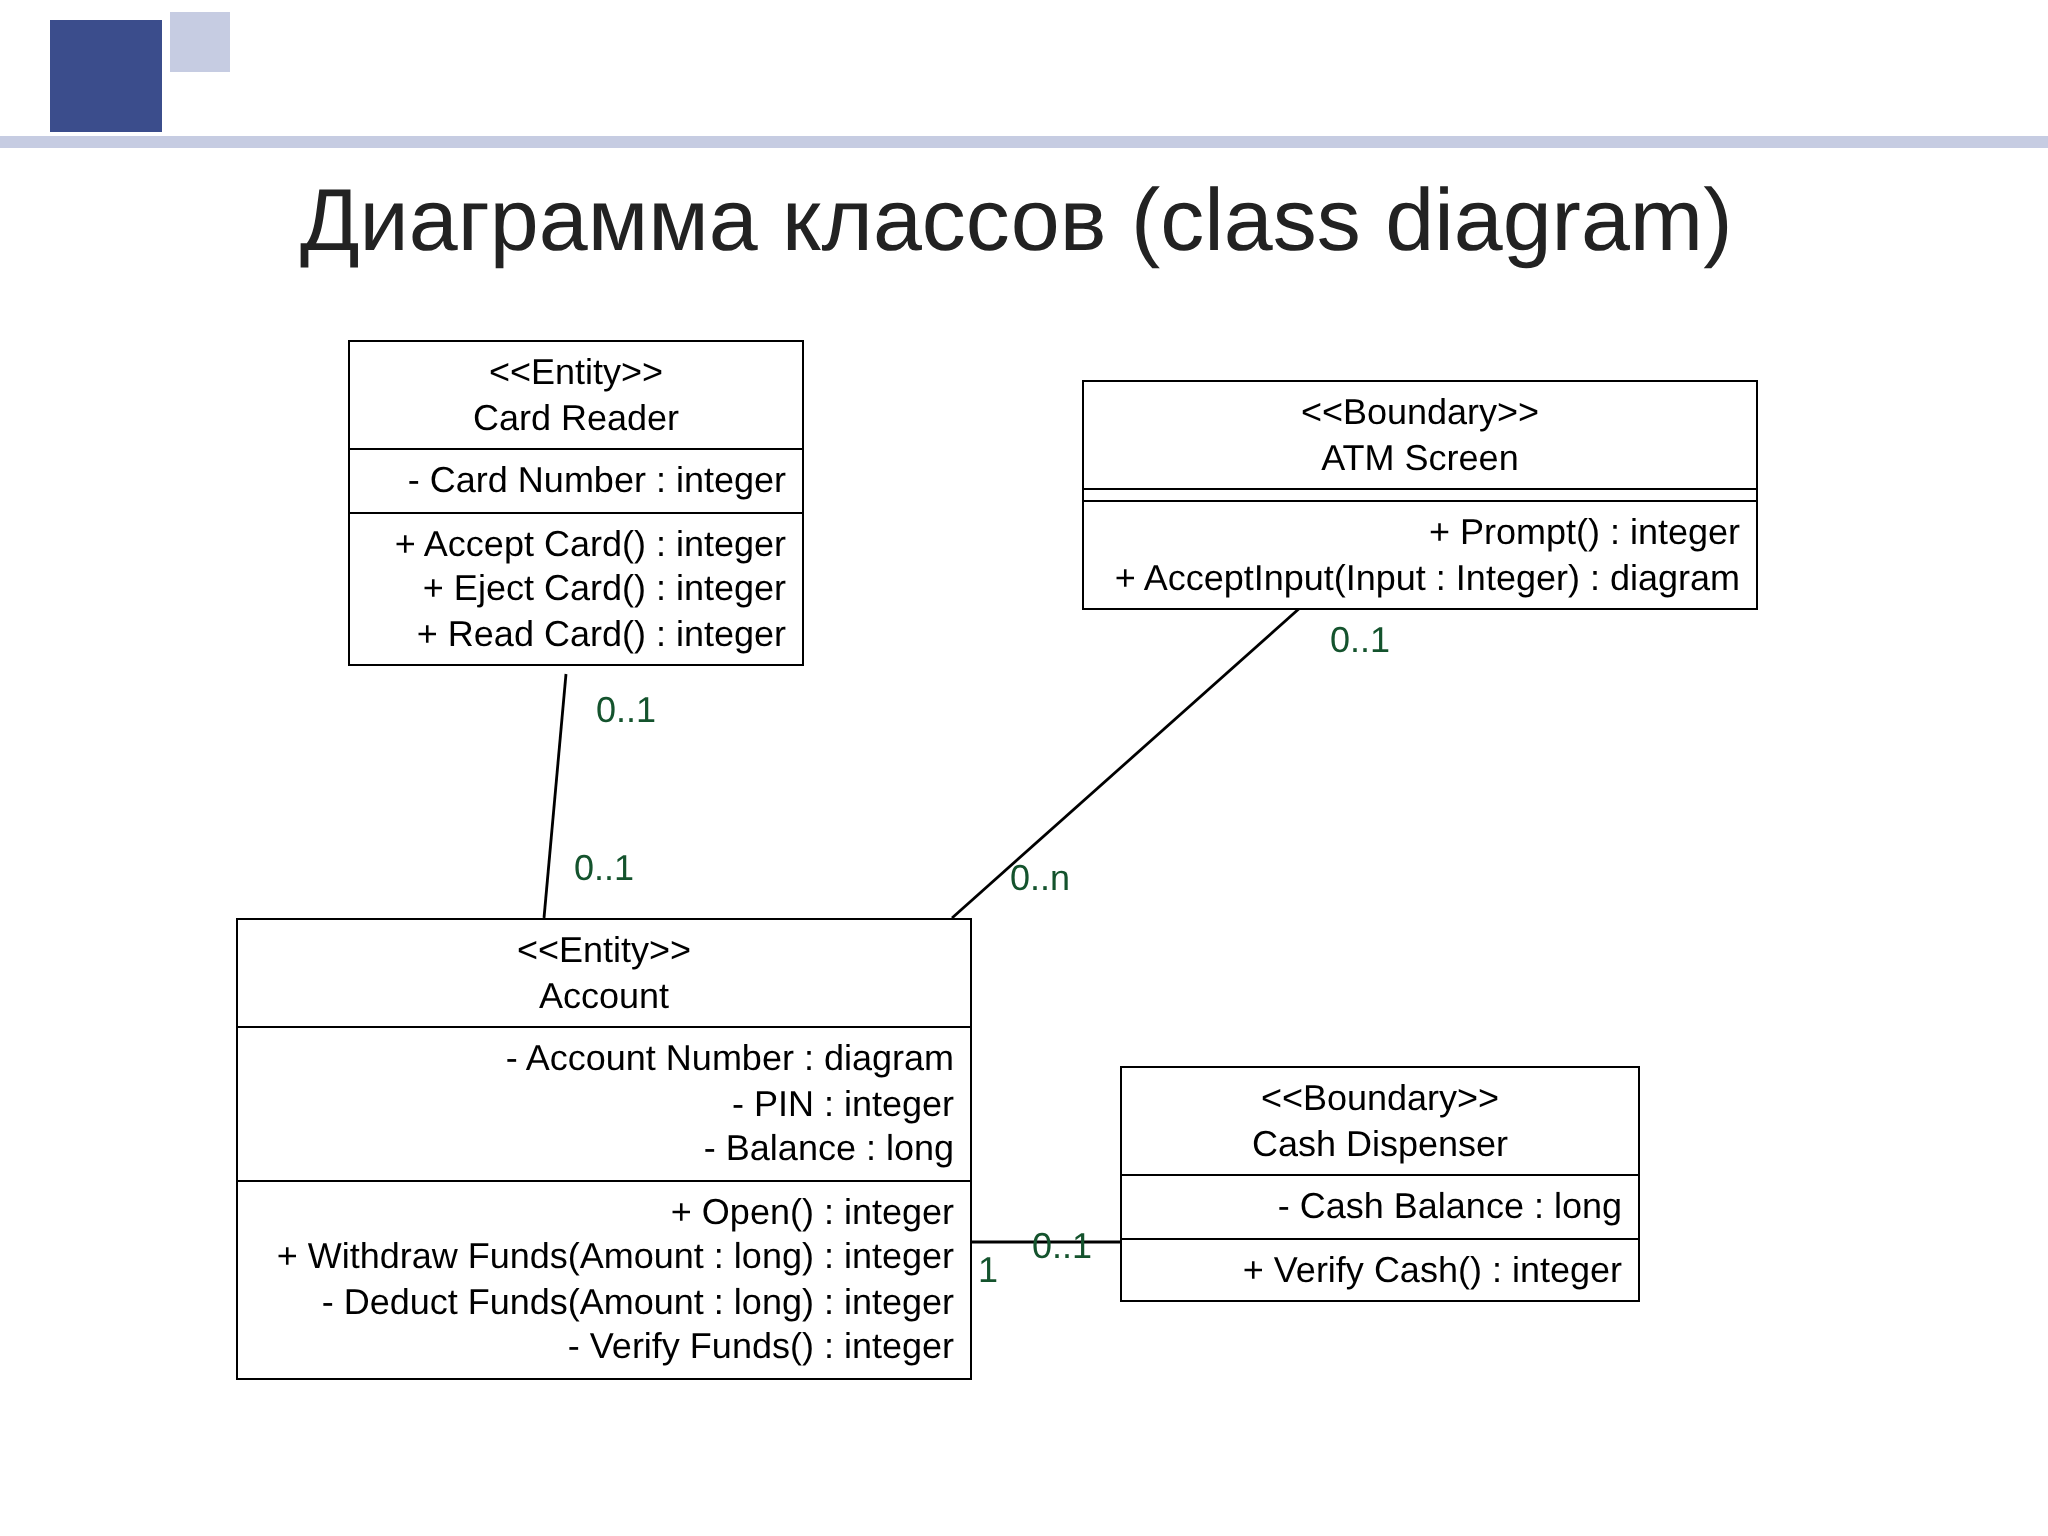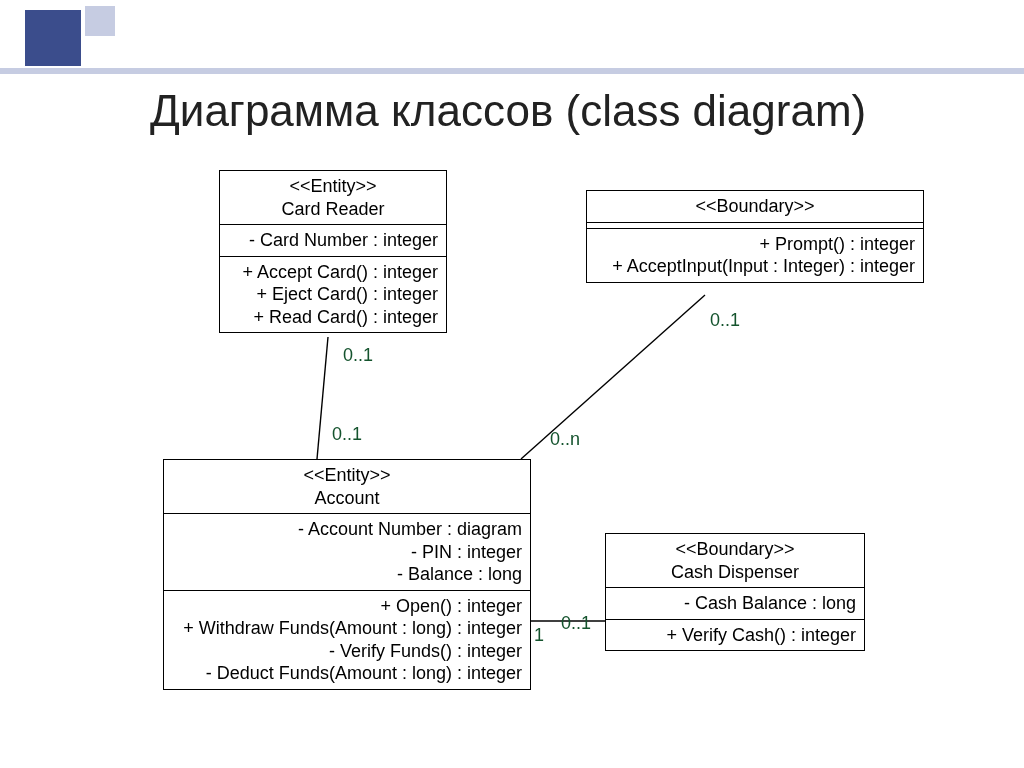--- a/index.html
+++ b/index.html
@@ -50,21 +50,20 @@
     font-weight: 400;
     color: #222;
     white-space: nowrap;
   }
   .canvas {
     position: absolute;
     left: 0;
     top: 0;
     width: 900px;
     height: 768px;
-    margin-left: 45px;
   }
   .class-box {
     position: absolute;
     background: #ffffff;
     border: 1.5px solid #000;
     font-size: 18px;
     line-height: 1.25;
   }
   .class-head {
     text-align: center;
@@ -134,43 +133,44 @@
       <div class="class-section">
         <div class="row">+ Accept Card() : integer</div>
         <div class="row">+ Eject Card() : integer</div>
         <div class="row">+ Read Card() : integer</div>
       </div>
     </div>
 
     <div class="class-box" style="left:541px; top:190px; width:336px;">
       <div class="class-head">
         <div>&lt;&lt;Boundary&gt;&gt;</div>
+        <div>ATM Screen</div>
       </div>
       <div class="class-section empty"></div>
       <div class="class-section">
         <div class="row">+ Prompt() : integer</div>
-        <div class="row">+ AcceptInput(Input : Integer) : integer</div>
+        <div class="row">+ AcceptInput(Input : Integer) : diagram</div>
       </div>
     </div>
 
     <div class="class-box" style="left:118px; top:459px; width:366px;">
       <div class="class-head">
         <div>&lt;&lt;Entity&gt;&gt;</div>
         <div>Account</div>
       </div>
       <div class="class-section">
         <div class="row">- Account Number : diagram</div>
         <div class="row">- PIN : integer</div>
         <div class="row">- Balance : long</div>
       </div>
       <div class="class-section">
         <div class="row">+ Open() : integer</div>
         <div class="row">+ Withdraw Funds(Amount : long) : integer</div>
+        <div class="row">- Deduct Funds(Amount : long) : integer</div>
         <div class="row">- Verify Funds() : integer</div>
-        <div class="row">- Deduct Funds(Amount : long) : integer</div>
       </div>
     </div>
 
     <div class="class-box" style="left:560px; top:533px; width:258px;">
       <div class="class-head">
         <div>&lt;&lt;Boundary&gt;&gt;</div>
         <div>Cash Dispenser</div>
       </div>
       <div class="class-section">
         <div class="row">- Cash Balance : long</div>

